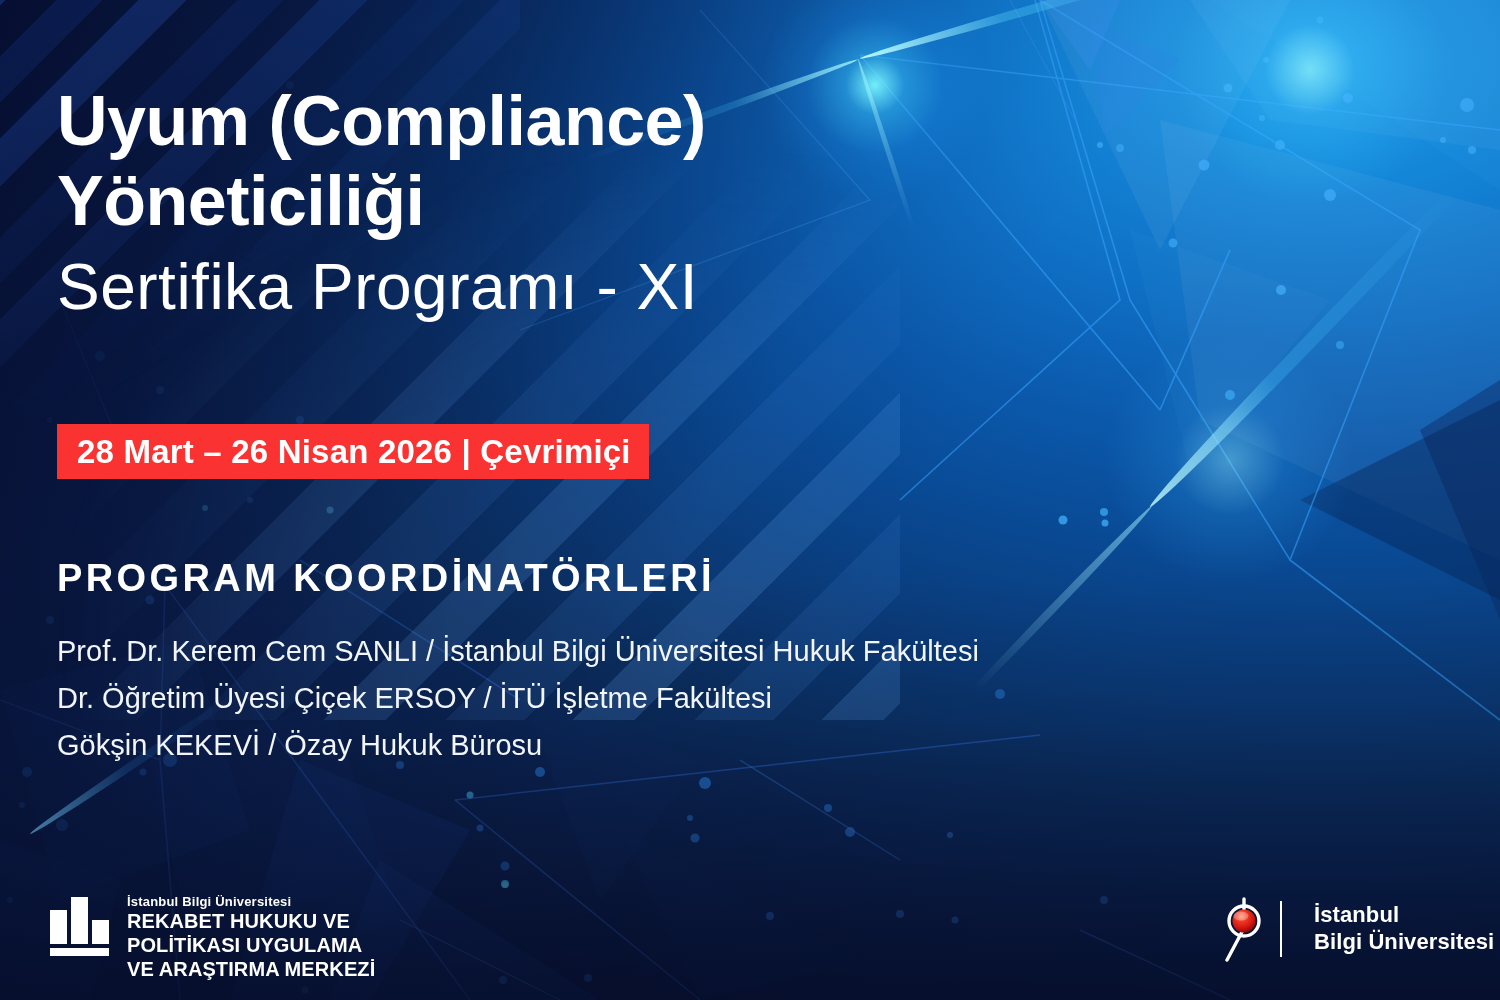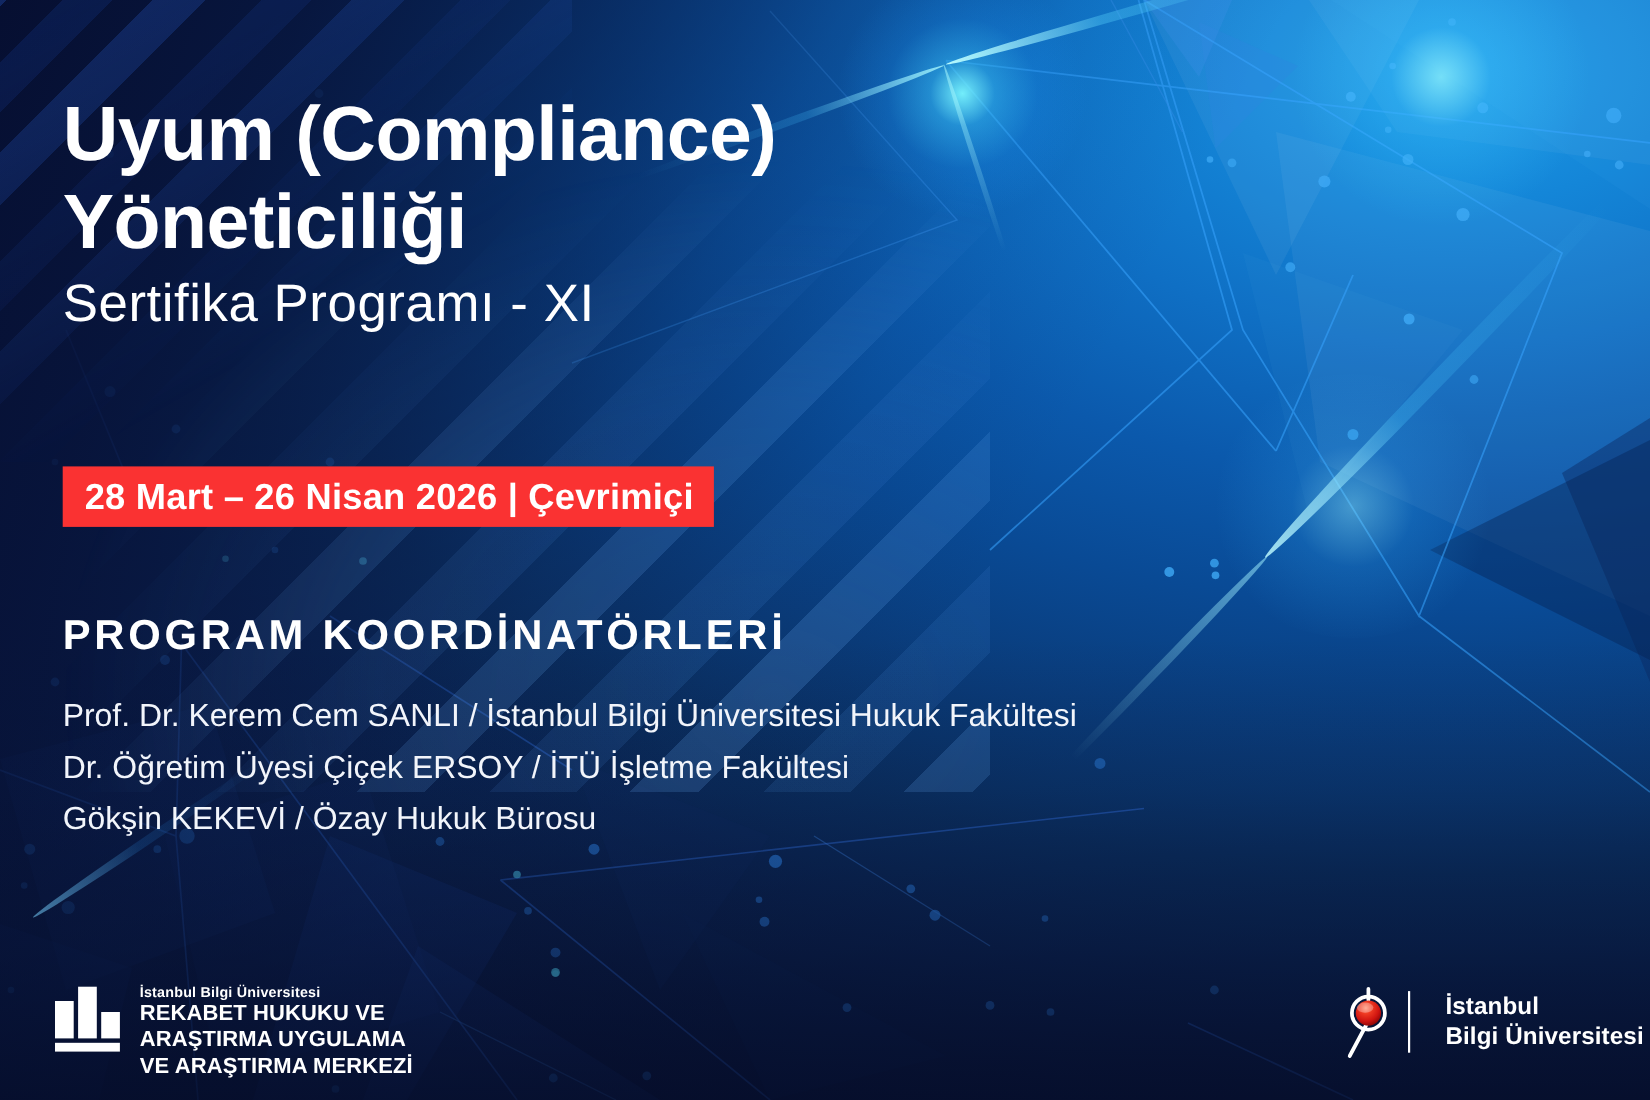--- a/index.html
+++ b/index.html
@@ -155,21 +155,21 @@
   }
   .title-line-1, .title-line-2 {
     font-size: 70px;
     font-weight: 700;
     color: #ffffff;
     line-height: 1.14;
     letter-spacing: -0.5px;
     white-space: nowrap;
   }
   .title-line-3 {
-    font-size: 48px;
+    font-size: 64px;
     font-weight: 300;
     color: #ffffff;
     line-height: 1.3;
     letter-spacing: 0.5px;
     white-space: nowrap;
     margin-top: 4px;
   }
 
   .date-badge {
     position: absolute;
@@ -445,21 +445,21 @@
           <rect x="0" y="17" width="17" height="34" fill="#ffffff"></rect>
           <rect x="21" y="4" width="17" height="47" fill="#ffffff"></rect>
           <rect x="42" y="27" width="17" height="24" fill="#ffffff"></rect>
           <rect x="0" y="55" width="59" height="8" fill="#ffffff"></rect>
         </svg>
       </div>
       <div class="logo-left-text">
         <div class="logo-left-top">İstanbul Bilgi Üniversitesi</div>
         <div class="logo-left-main">
           <div>REKABET HUKUKU VE</div>
-          <div>ARAŞTIRMA  UYGULAMA</div>
+          <div>POLİTİKASI  UYGULAMA</div>
           <div>VE ARAŞTIRMA MERKEZİ</div>
         </div>
       </div>
     </div>
 
     <div class="logo-right">
       <div class="logo-right-mark">
         <svg width="52" height="66" viewBox="0 0 52 66">
           <defs>
             <radialGradient id="ballGrad" cx="40%" cy="30%" r="72%">

